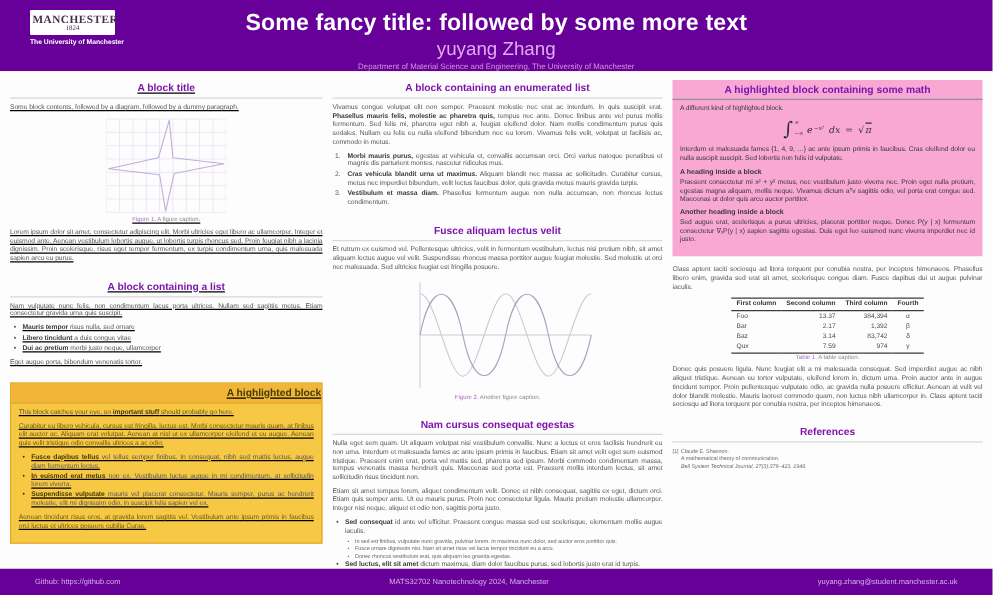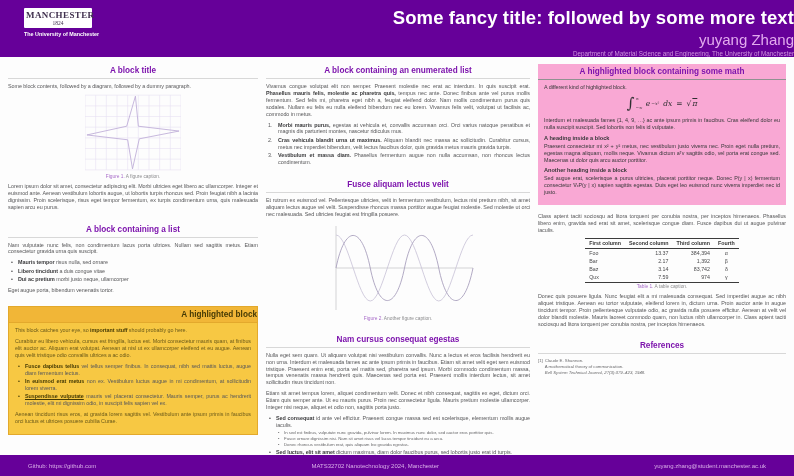--- a/index.html
+++ b/index.html
@@ -7,29 +7,29 @@
   body { font-family:"Liberation Sans","DejaVu Sans",sans-serif; background:#ffffff; overflow:hidden; }
   .poster { position:relative; width:794px; height:476px; background:#fdfdfd; }
 
   
   .header { position:absolute; top:0; left:0; right:0; height:57px; background:#660099; }
   .logo { position:absolute; left:24px; top:8px; width:68px; }
   .logo-box { background:#ffffff; padding:3px 2px 2px; text-align:center; border-radius:1px; }
   .logo-main { font-family:"Liberation Serif","DejaVu Serif",serif; font-weight:bold; font-size:9px; letter-spacing:.4px; color:#40304e; line-height:1; }
   .logo-year { font-family:"Liberation Serif","DejaVu Serif",serif; font-size:5.5px; color:#40304e; line-height:1.1; }
   .logo-caption { color:#ffffff; font-size:5.4px; font-weight:bold; text-align:center; margin-top:3px; white-space:nowrap; }
-  .header-text { position:absolute; top:7px; left:0; right:0; text-align:right; }
+  .header-text { position:absolute; top:7px; left:0; right:0; text-align:center; }
   .poster-title { color:#ffffff; font-size:18.5px; font-weight:bold; letter-spacing:.1px; }
   .poster-author { color:#e2aaee; font-size:15px; margin-top:2px; }
   .poster-dept { color:#cf93dd; font-size:6.3px; margin-top:2px; }
 
   
   .body { position:absolute; top:57px; bottom:21px; left:0; right:0; background:#fdfdfd; display:flex; gap:8px; padding:7px 8px; overflow:hidden; }
   .col { display:flex; flex-direction:column; gap:8px; }
-  .col-l { width:250px; } .col-m { width:264px; } .col-r { width:248px; }
+  .col-l { width:250px;text-decoration:underline; } .col-m { width:264px; } .col-r { width:248px; }
 
   .block-title { color:#7d14ad; font-weight:bold; font-size:8.2px; text-align:center; padding:2px 0 3px; border-bottom:1px solid #d8d8d8; margin-bottom:4px; }
   p.para { font-size:5.4px; line-height:1.28; color:#58585a; text-align:justify; margin-bottom:4px; letter-spacing:-.05px; }
   b { color:#3b3b3d; }
   b.u { text-decoration:underline; }
 
   ul.blist, ol.elist { list-style:none; margin:1px 0 4px 2px; }
   ul.blist li, ol.elist li { position:relative; font-size:5.4px; line-height:1.28; color:#58585a; padding-left:8px; margin-bottom:1.5px; text-align:justify; letter-spacing:-.05px; }
   ul.blist > li::before { content:"•"; position:absolute; left:1px; top:0; color:#47474a; }
   ol.elist { counter-reset:en; }

